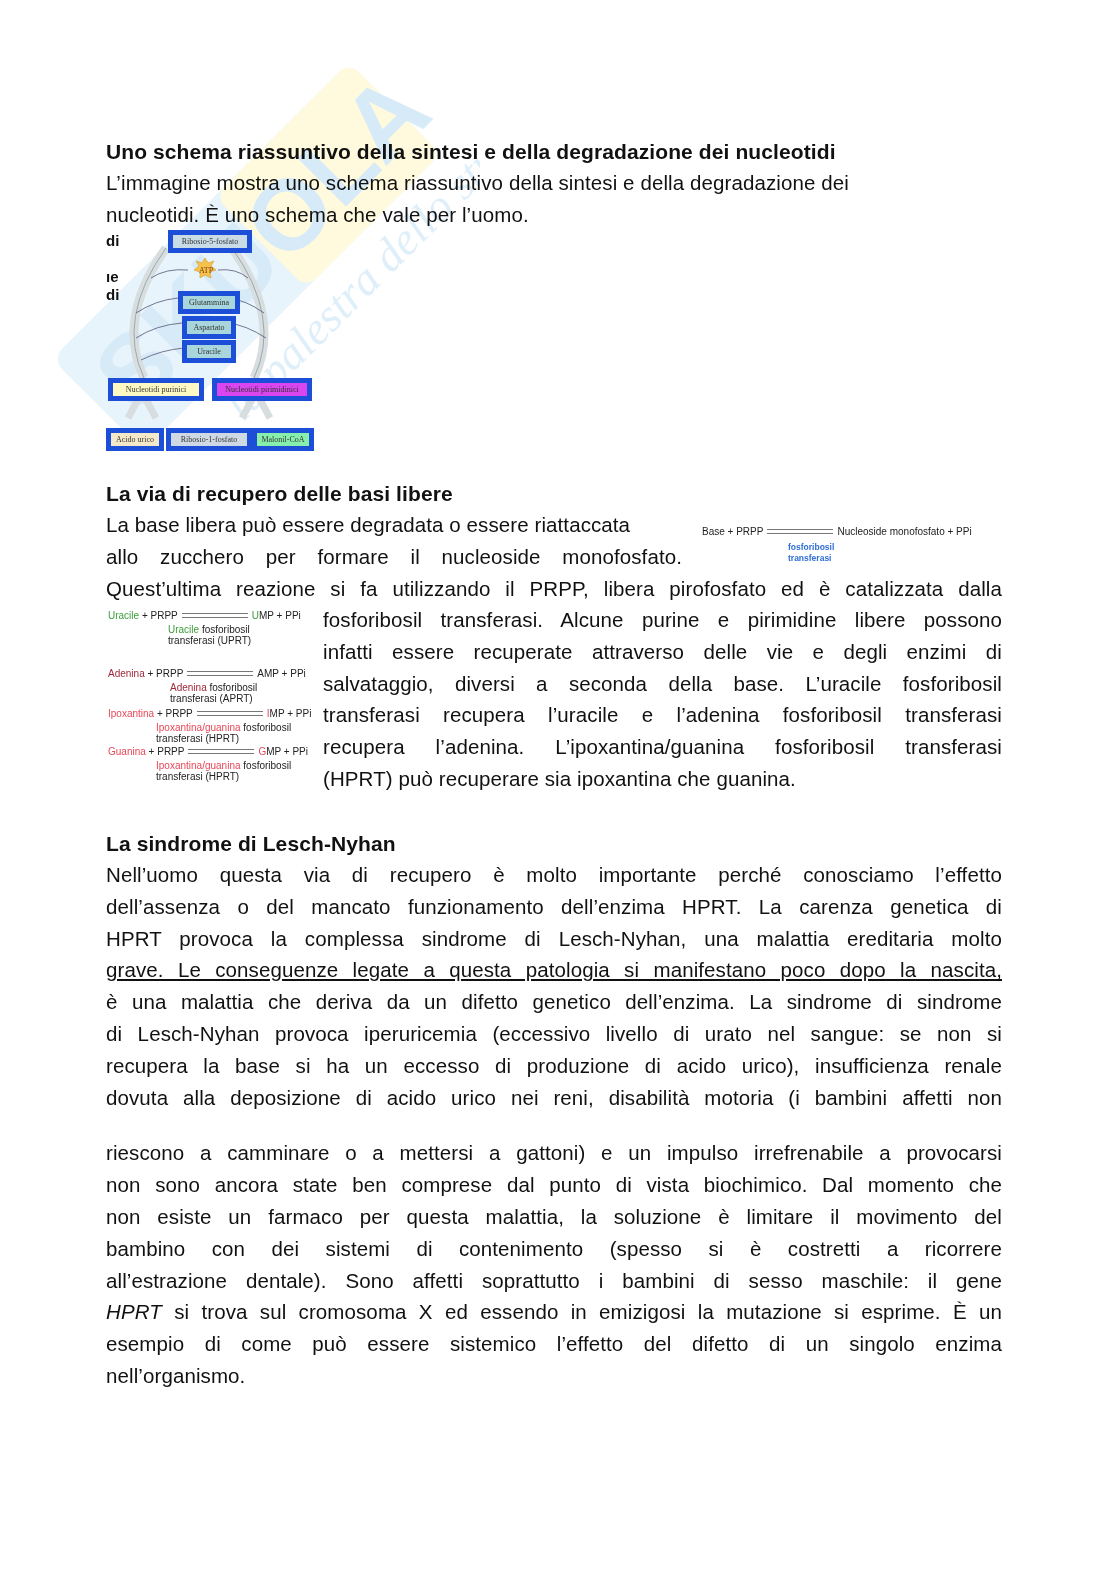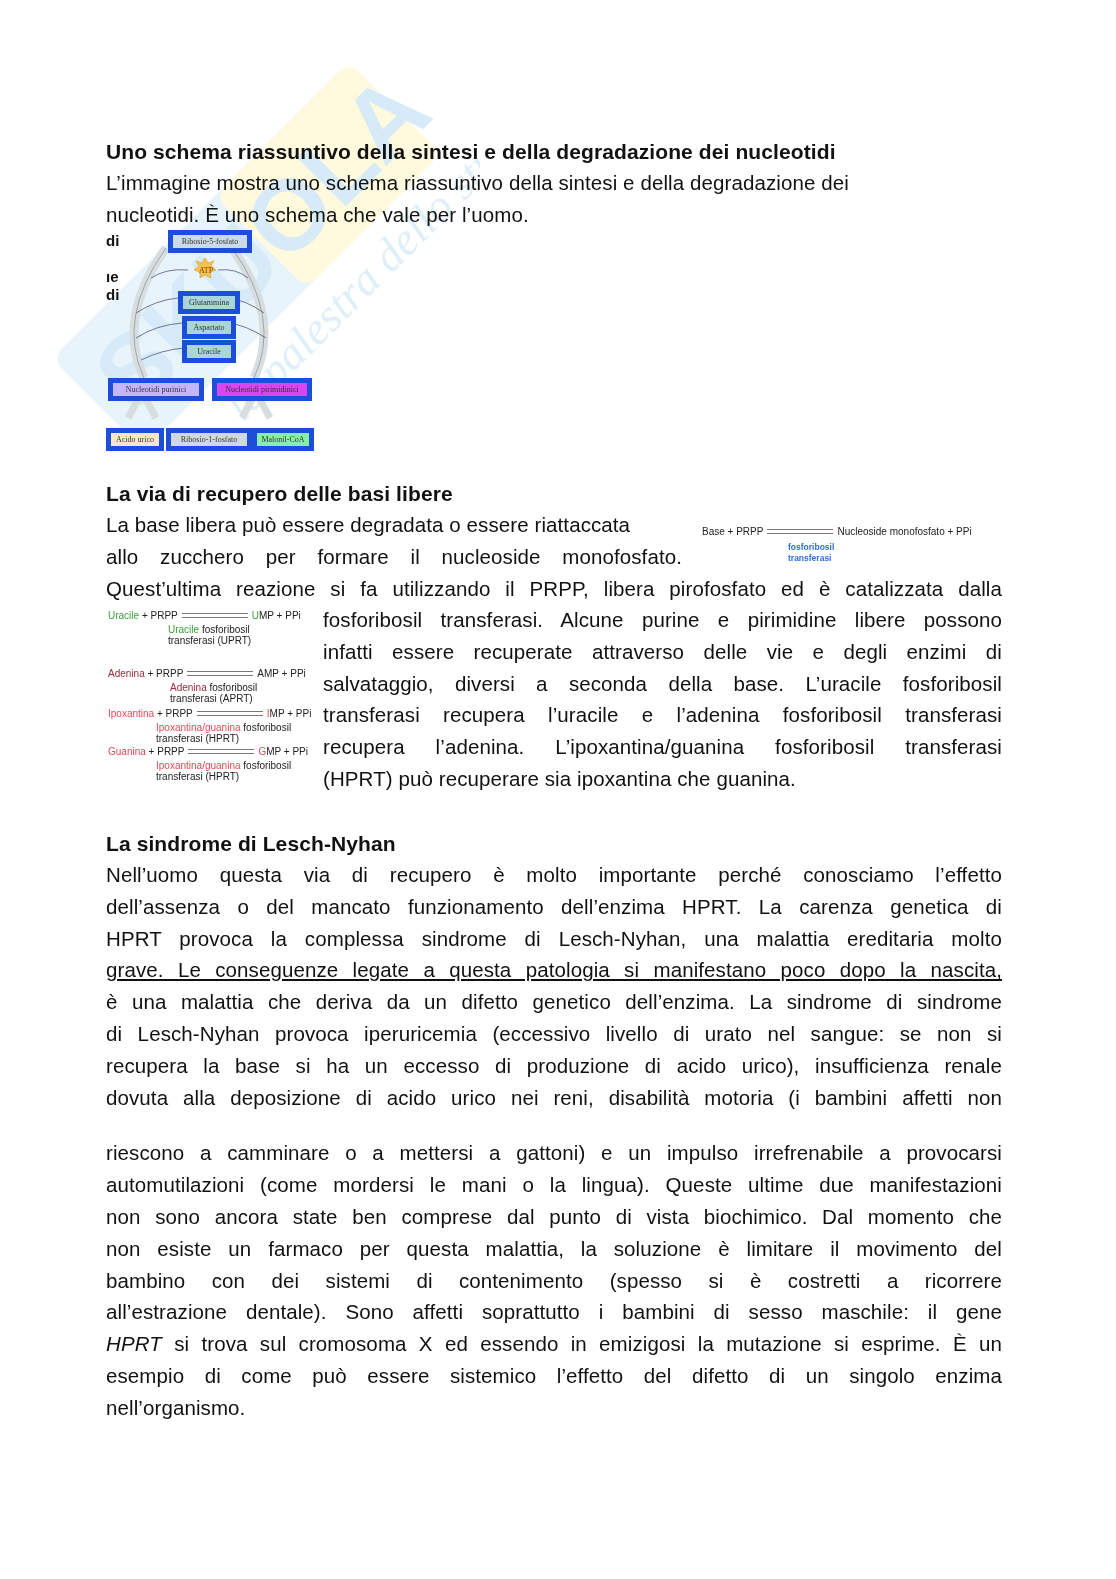--- a/index.html
+++ b/index.html
@@ -11,21 +11,21 @@
          text-align: justify; letter-spacing: 0.1px; }
   .h { font-weight: bold; font-size: 21px; line-height: 31px; }
   .last { text-align-last: left; }
   .sec2 { position: absolute; left: 106px; top: 478px; width: 896px; }
   .sec3 { position: absolute; left: 106px; top: 828px; width: 896px; }
   .fig1 { position: absolute; left: 106px; top: 228px; width: 202px; height: 218px; }
   .fig1 .box { position: absolute; font-family: "Liberation Serif", "DejaVu Serif", serif; font-size: 8px;
                color: #333; border: 5px solid #1d4ed8; text-align: center; line-height: 13px; white-space: nowrap; }
   .b-blue { background: #c9dbe6; }
   .b-teal { background: #a8d6dc; }
-  .b-gray { background: #c4b5fd; }
+  .b-gray { background: #fef9c3; }
   .b-pink { background: #d946ef; }
   .b-yellow { background: #f4e8c8; }
   .b-peach { background: #86efac; }
   .b-bluegray { background: #cfd9e5; }
   .fig1 .cut { position: absolute; font-family: "Liberation Sans", sans-serif; font-weight: bold; font-size: 15px; color: #111; }
   .eq { position: absolute; font-family: "Liberation Sans", "DejaVu Sans", sans-serif; font-size: 10px; color: #222; white-space: nowrap; }
   .eq .arr { display: inline-block; width: 66px; height: 6px; vertical-align: middle; margin: 0 4px; position: relative; }
   .eq .arr:before { content: ""; position: absolute; left: 0; right: 0; top: 0; border-top: 1px solid #777; }
   .eq .arr:after { content: ""; position: absolute; left: 0; right: 0; top: 4px; border-top: 1px solid #777; }
   .green { color: #3a9d3a; }
@@ -150,21 +150,20 @@
   <div class="txt h">La sindrome di Lesch-Nyhan</div>
   <div class="txt" style="text-align-last:justify;">Nell’uomo questa via di recupero è molto importante perché conosciamo l’effetto</div>
   <div class="txt" style="text-align-last:justify;">dell’assenza o del mancato funzionamento dell’enzima HPRT. La carenza genetica di</div>
   <div class="txt" style="text-align-last:justify;">HPRT provoca la complessa sindrome di Lesch-Nyhan, una malattia ereditaria molto</div>
   <div class="txt" style="text-align-last:justify;text-decoration:underline;">grave. Le conseguenze legate a questa patologia si manifestano poco dopo la nascita,</div>
   <div class="txt" style="text-align-last:justify;">è una malattia che deriva da un difetto genetico dell’enzima. La sindrome di sindrome</div>
   <div class="txt" style="text-align-last:justify;">di Lesch-Nyhan provoca iperuricemia (eccessivo livello di urato nel sangue: se non si</div>
   <div class="txt" style="text-align-last:justify;">recupera la base si ha un eccesso di produzione di acido urico), insufficienza renale</div>
   <div class="txt" style="text-align-last:justify;">dovuta alla deposizione di acido urico nei reni, disabilità motoria (i bambini affetti non</div>
   <div class="txt" style="text-align-last:justify;margin-top:24px;">riescono a camminare o a mettersi a gattoni) e un impulso irrefrenabile a provocarsi</div>
-  <div class="txt" style="text-align-last:justify;">automutilazioni (come mordersi le mani o la lingua). Queste ultime due manifestazioni</div>
   <div class="txt" style="text-align-last:justify;">non sono ancora state ben comprese dal punto di vista biochimico. Dal momento che</div>
   <div class="txt" style="text-align-last:justify;">non esiste un farmaco per questa malattia, la soluzione è limitare il movimento del</div>
   <div class="txt" style="text-align-last:justify;">bambino con dei sistemi di contenimento (spesso si è costretti a ricorrere</div>
   <div class="txt" style="text-align-last:justify;">all’estrazione dentale). Sono affetti soprattutto i bambini di sesso maschile: il gene</div>
   <div class="txt" style="text-align-last:justify;"><i>HPRT</i><span> si trova sul cromosoma X ed essendo in emizigosi la mutazione si esprime. È un</span></div>
   <div class="txt" style="text-align-last:justify;">esempio di come può essere sistemico l’effetto del difetto di un singolo enzima</div>
   <div class="txt last">nell’organismo.</div>
 </div>
 
 </body></html>

